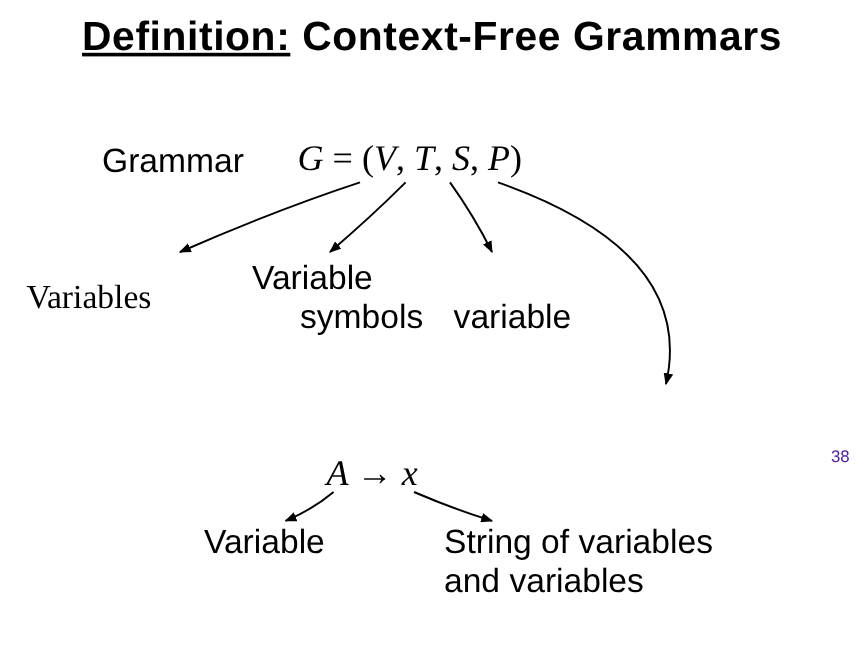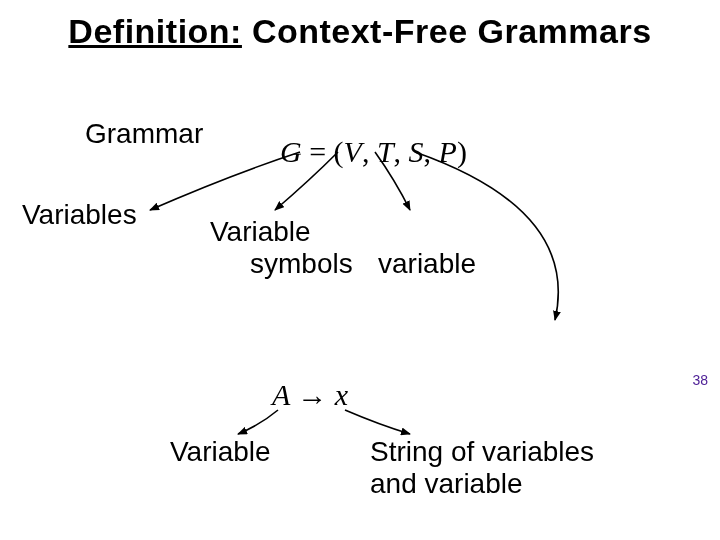--- a/index.html
+++ b/index.html
@@ -54,40 +54,40 @@
 <body>
 
 <div class="slide">
 
   <div class="title">
     <span class="underline">Definition:</span><span> Context-Free Grammars</span>
   </div>
 
   <div class="txt" style="left:85px; top:118px;">Grammar</div>
 
-  <div class="txt formula" style="left:248px; top:135px;margin-left:32px;">
+  <div class="txt formula" style="left:248px; top:116px;">
     <span>G</span> <span class="paren">= (</span><span>V</span><span class="paren">, </span><span>T</span><span class="paren">, </span><span>S</span><span class="paren">, </span><span>P</span><span class="paren">)</span>
   </div>
 
-  <div class="txt" style="left:22px; top:199px;">Variables</div>
+  <div class="txt" style="left:22px; top:233px;font-family:Liberation Serif, serif;">Variables</div>
 
   <div class="txt" style="left:210px; top:216px;">Variable</div>
   <div class="txt" style="left:210px; top:248px;margin-left:40px;">symbols</div>
 
   <div class="txt" style="left:378px; top:248px;">variable</div>
 
 
   <div class="txt formula" style="left:272px; top:378px;">
     <span>A</span> <span class="paren">→</span> <span>x</span>
   </div>
 
   <div class="txt" style="left:170px; top:436px;">Variable</div>
 
   <div class="txt" style="left:370px; top:436px;">String of variables</div>
-  <div class="txt" style="left:370px; top:468px;">and variable</div>
+  <div class="txt" style="left:370px; top:468px;">and variables</div>
 
   <div class="pagenum">38</div>
 
   <svg class="arrows" viewBox="0 0 720 540">
     <defs>
       <marker id="arrowhead" markerWidth="10" markerHeight="8" refX="9" refY="4" orient="auto" markerUnits="userSpaceOnUse">
         <path d="M0,0 L10,4 L0,8 Z" fill="#000"></path>
       </marker>
     </defs>
 

